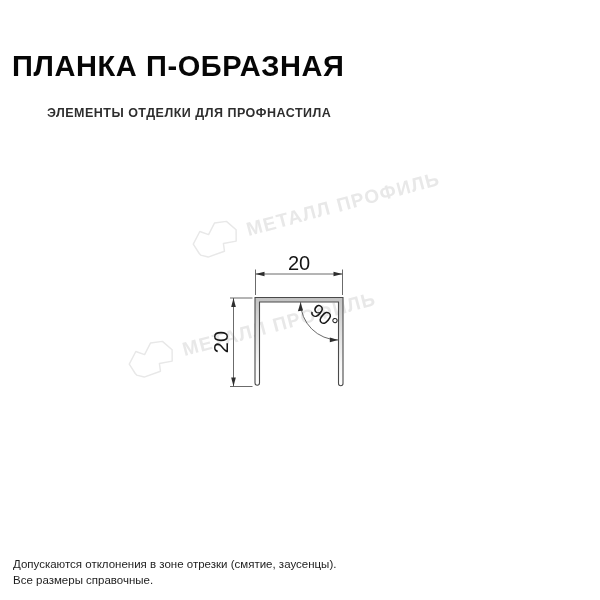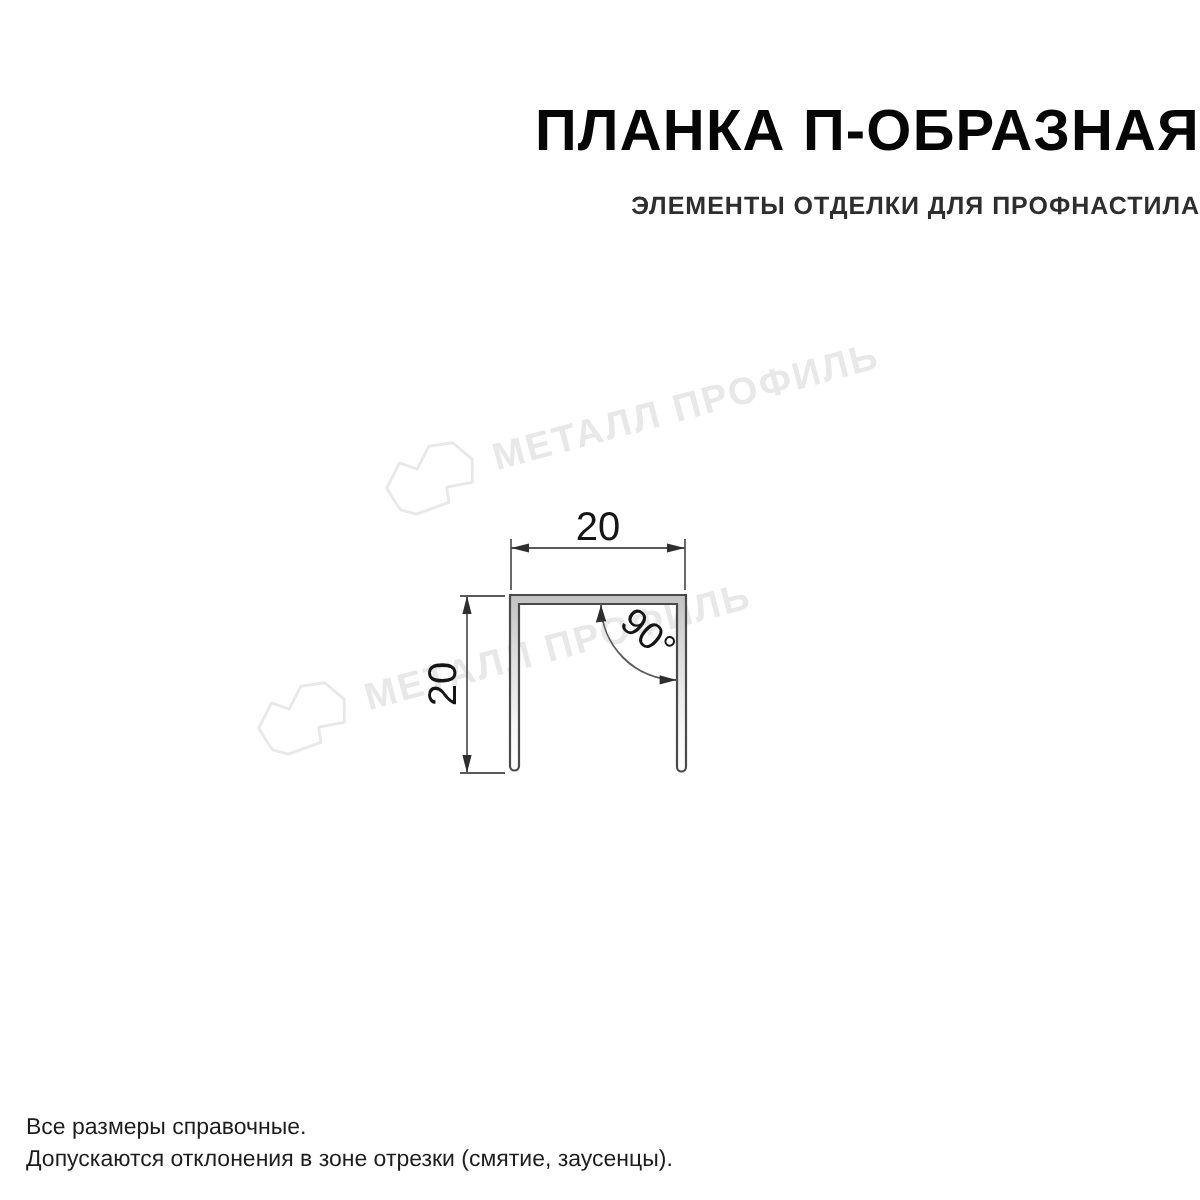--- a/index.html
+++ b/index.html
@@ -6,31 +6,31 @@
   .page {
     position: relative;
     width: 600px;
     height: 600px;
     background: #ffffff;
     overflow: hidden;
     font-family: "Liberation Sans", sans-serif;
   }
 
   
-  .header { position: absolute; left: 1px; right: 0; top: 51px; text-align: right; }
+  .header { position: absolute; left: 12px; right: 0; top: 51px; text-align: left; }
   .title {
     margin: 0;
     font-size: 29px;
     line-height: 31px;
     font-weight: bold;
     letter-spacing: 0.6px;
     color: #060606;
   }
   .subtitle {
-    margin-top: 14px;
+    margin-top: 24px;
     font-size: 12.5px;
     font-weight: bold;
     letter-spacing: 0.5px;
     color: #2e2e2e;
     padding-left: 35px;
   }
 
   
   .watermark {
     position: absolute;
@@ -127,17 +127,17 @@
 
     <g>
       <path d="M 300.5,302 A 38,38 0 0 0 338.5,340" fill="none" stroke="#5a5a5a" stroke-width="0.9"></path>
       <polygon points="300.5,302.5 297.9,311.2 303.1,310.6" fill="#2e2e2e"></polygon>
       <polygon points="338.2,340 329.8,337.6 329.8,342.3" fill="#2e2e2e"></polygon>
       <text class="dim-text" x="320" y="322" text-anchor="middle" font-size="19" transform="rotate(40 320 322)">90°</text>
     </g>
   </svg>
 
   <div class="footer">
+    <div>Допускаются отклонения в зоне отрезки (смятие, заусенцы).</div>
     <div>Все размеры справочные.</div>
-    <div>Допускаются отклонения в зоне отрезки (смятие, заусенцы).</div>
   </div>
 
 </div>
 
 </body></html>

